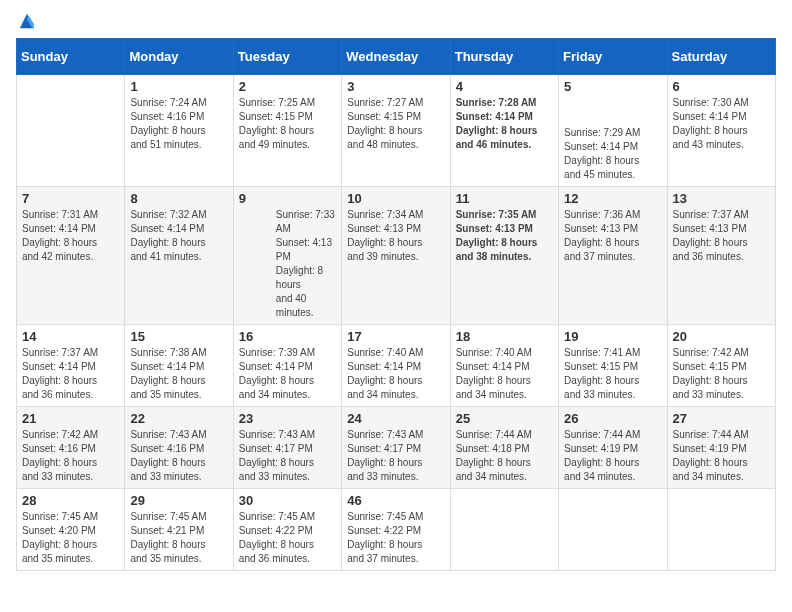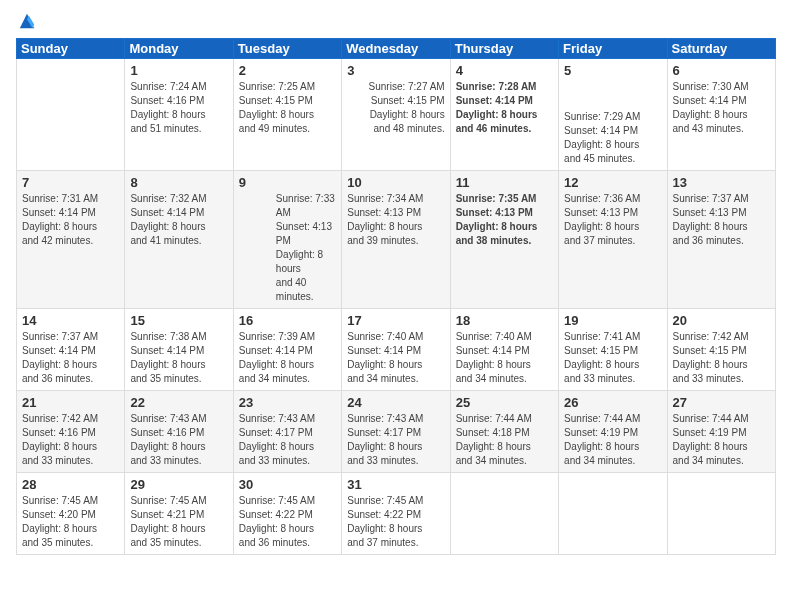--- a/index.html
+++ b/index.html
@@ -47,21 +47,21 @@
     .calendar {
       width: 100%;
       border-collapse: collapse;
       border: 1px solid #ccc;
     }
     .calendar th {
       background-color: #1565c0;
       color: #fff;
       font-size: 13px;
       font-weight: bold;
-      padding: 2px 4px;
+      padding: 10px 4px;
       text-align: left;
       border: 1px solid #1a6fcc;
     }
     .calendar td {
       vertical-align: top;
       border: 1px solid #ddd;
       padding: 4px 5px;
       width: 108px;
       min-height: 80px;
       font-size: 10.5px;
@@ -130,21 +130,21 @@
         </td>
         <td>
           <span class="day-number">2</span>
           <div class="day-info" style="white-space: pre-line;">Sunrise: 7:25 AM
 Sunset: 4:15 PM
 Daylight: 8 hours
 and 49 minutes.</div>
         </td>
         <td>
           <span class="day-number">3</span>
-          <div class="day-info" style="white-space: pre-line; text-align: right;">Sunrise: 7:27 AM
+          <div class="day-info" style="white-space: pre-line;">Sunrise: 7:27 AM
 Sunset: 4:15 PM
 Daylight: 8 hours
 and 48 minutes.</div>
         </td>
         <td>
           <span class="day-number">4</span>
           <div class="day-info" style="white-space: pre-line; font-weight: bold;">Sunrise: 7:28 AM
 Sunset: 4:14 PM
 Daylight: 8 hours
 and 46 minutes.</div>
@@ -333,21 +333,21 @@
 and 35 minutes.</div>
         </td>
         <td>
           <span class="day-number">30</span>
           <div class="day-info" style="white-space: pre-line;">Sunrise: 7:45 AM
 Sunset: 4:22 PM
 Daylight: 8 hours
 and 36 minutes.</div>
         </td>
         <td>
-          <span class="day-number">31</span>
+          <span class="day-number">46</span>
           <div class="day-info" style="white-space: pre-line;">Sunrise: 7:45 AM
 Sunset: 4:22 PM
 Daylight: 8 hours
 and 37 minutes.</div>
         </td>
         <td class="empty-cell"></td>
         <td class="empty-cell"></td>
         <td class="empty-cell"></td>
       </tr>
     </tbody>

